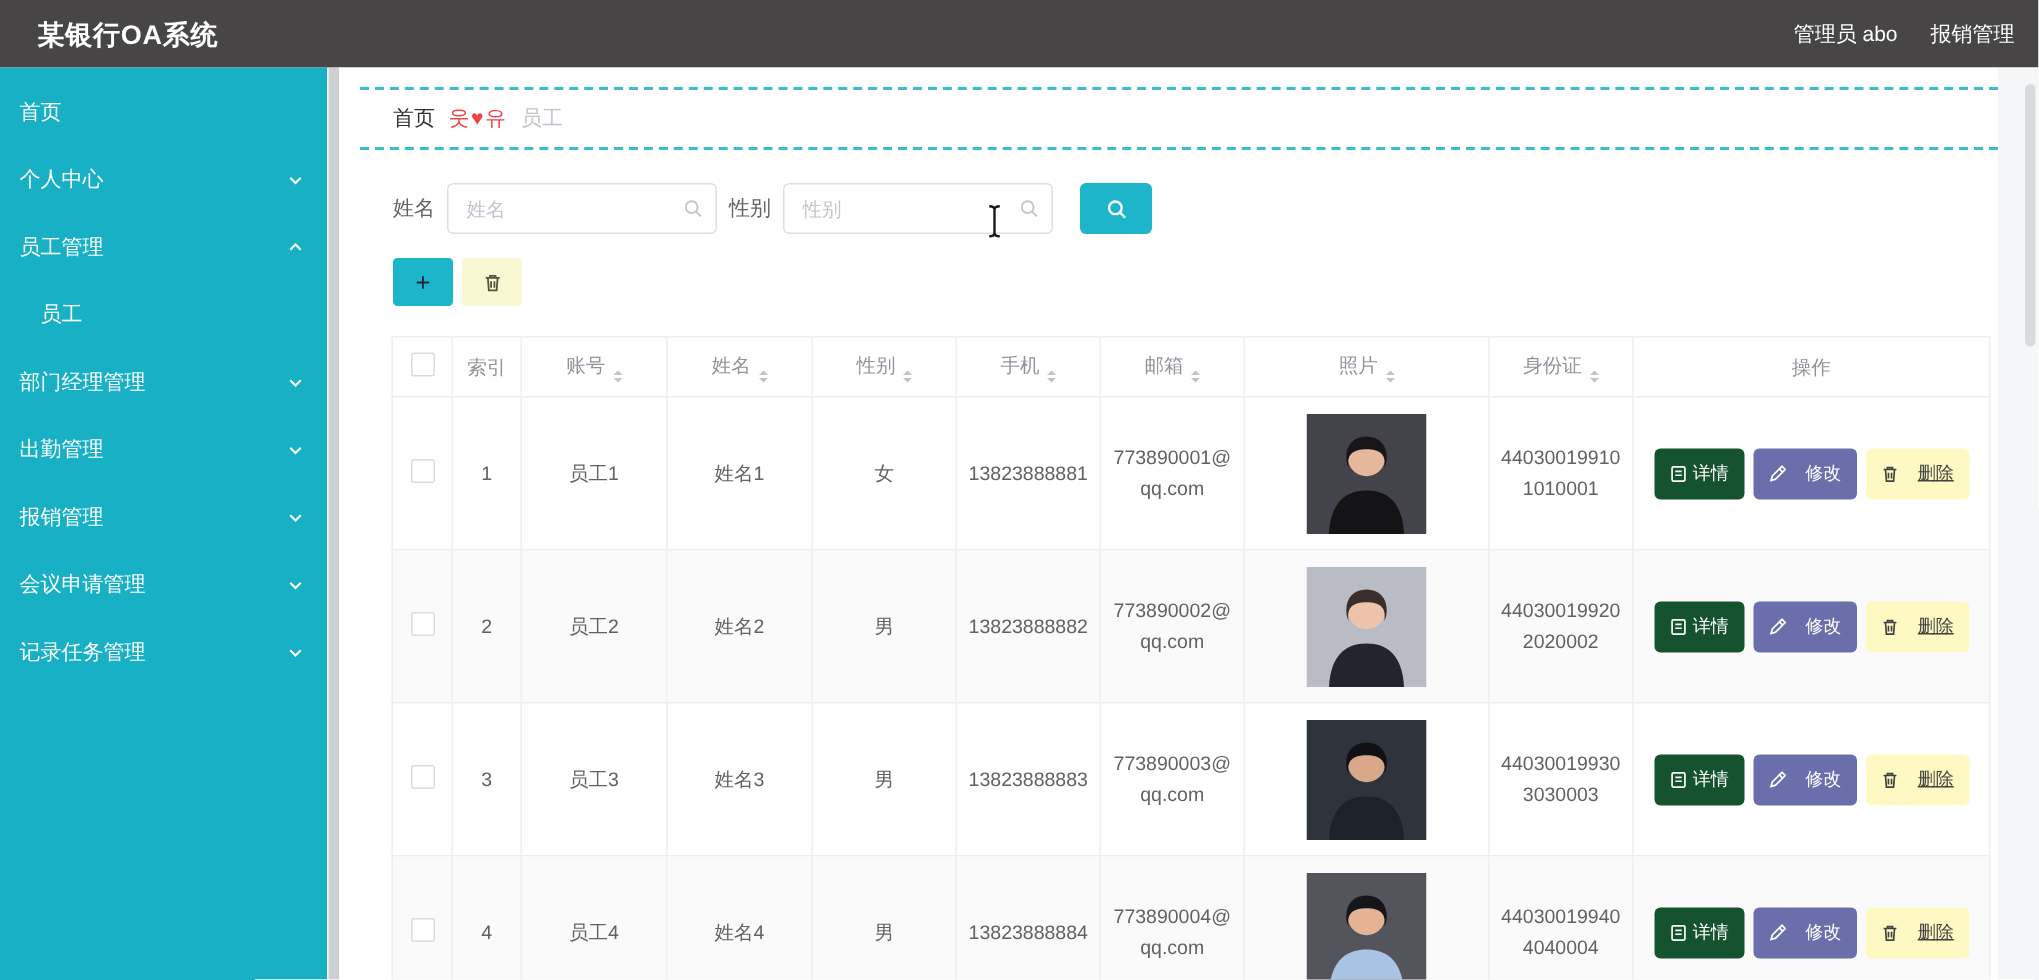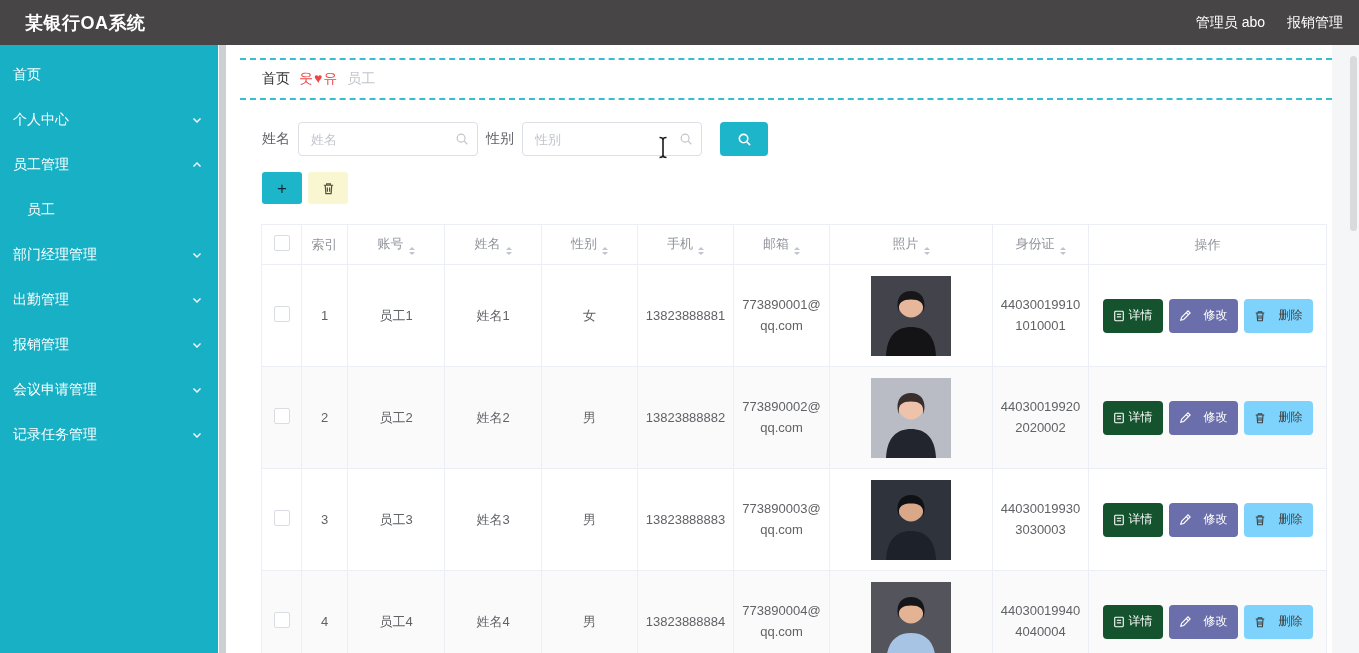--- a/index.html
+++ b/index.html
@@ -61,21 +61,21 @@
   .caret{display:inline-flex;flex-direction:column;margin-left:5px;vertical-align:-2px;}
   .caret i{width:0;height:0;border:3.5px solid transparent;display:block;}
   .caret .up{border-bottom-color:#c0c4cc;margin-bottom:2px;border-top-width:0;}
   .caret .down{border-top-color:#c0c4cc;border-bottom-width:0;}
   .photo{display:inline-block;width:80px;height:80px;vertical-align:middle;}
   .btn{display:inline-flex;align-items:center;gap:4px;height:34px;padding:0 10px;border:none;border-radius:4px;
     font-size:12px;cursor:pointer;font-family:inherit;}
   .btn+.btn{margin-left:6px;gap:13px;}
   .btn-detail{background:#14532d;color:#fff;}
   .btn-edit{background:#6a6eab;color:#fff;}
-  .btn-del{background:#7dd3fc;color:#424242;}
+  .btn-del{background:#fef9c3;color:#424242;text-decoration:underline;}
   
   .ibeam{position:absolute;left:656px;top:136px;pointer-events:none;}
 </style>
 </head>
 <body>
 
 <div class="app-header">
   <div class="app-title">某银行OA系统</div>
   <div class="header-right">
     <span>管理员 abo</span>

